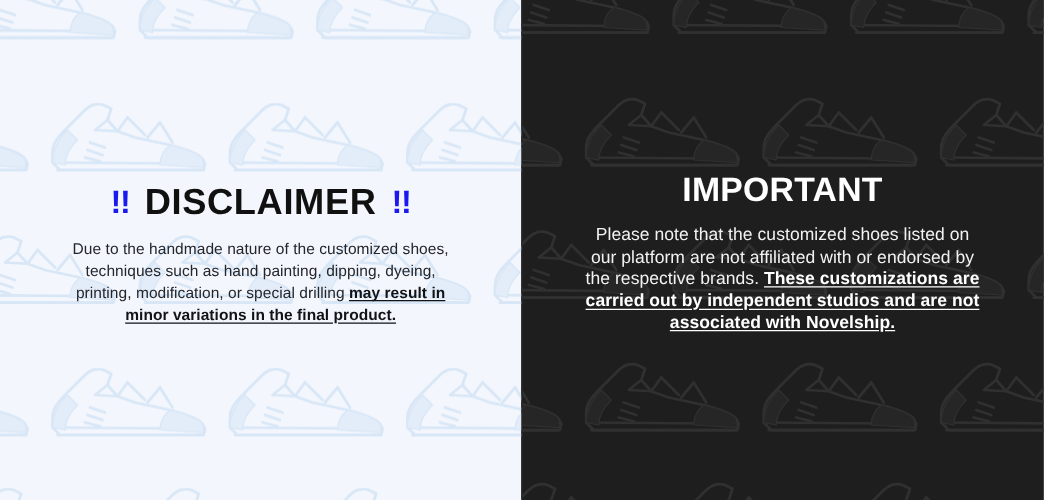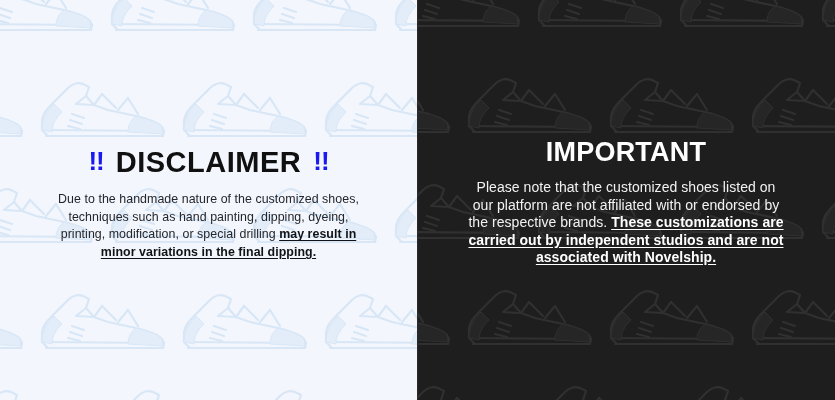--- a/index.html
+++ b/index.html
@@ -205,21 +205,21 @@
       </svg>
     </div>
 
     <div class="panel-inner">
       <h2 class="attention-heading">
         <span class="bang">!!</span>
         <span class="attention-word">DISCLAIMER</span>
         <span class="bang">!!</span>
       </h2>
       <p class="body-light">
-        <span>Due to the handmade nature of the customized shoes, techniques such as hand painting, dipping, dyeing, printing, modification, or special drilling </span><span class="stress">may result in minor variations in the final dipping.</span>
+        <span>Due to the handmade nature of the customized shoes, techniques such as hand painting, dipping, dyeing, printing, modification, or special drilling </span><span class="stress">may result in minor variations in the final product.</span>
       </p>
     </div>
   </section>
 
   <section class="panel panel-dark">
     <div class="panel-pattern">
       <svg width="418" height="420" viewBox="0 0 418 420" preserveAspectRatio="none" style="position:absolute;top:-14px;left:0;" aria-hidden="true">
         <g fill="#262626" stroke="#303030" opacity="1">
           <use href="#sneaker" x="-30" y="-22" width="142" height="72"></use>
           <use href="#sneaker" x="112" y="-22" width="142" height="72"></use>

